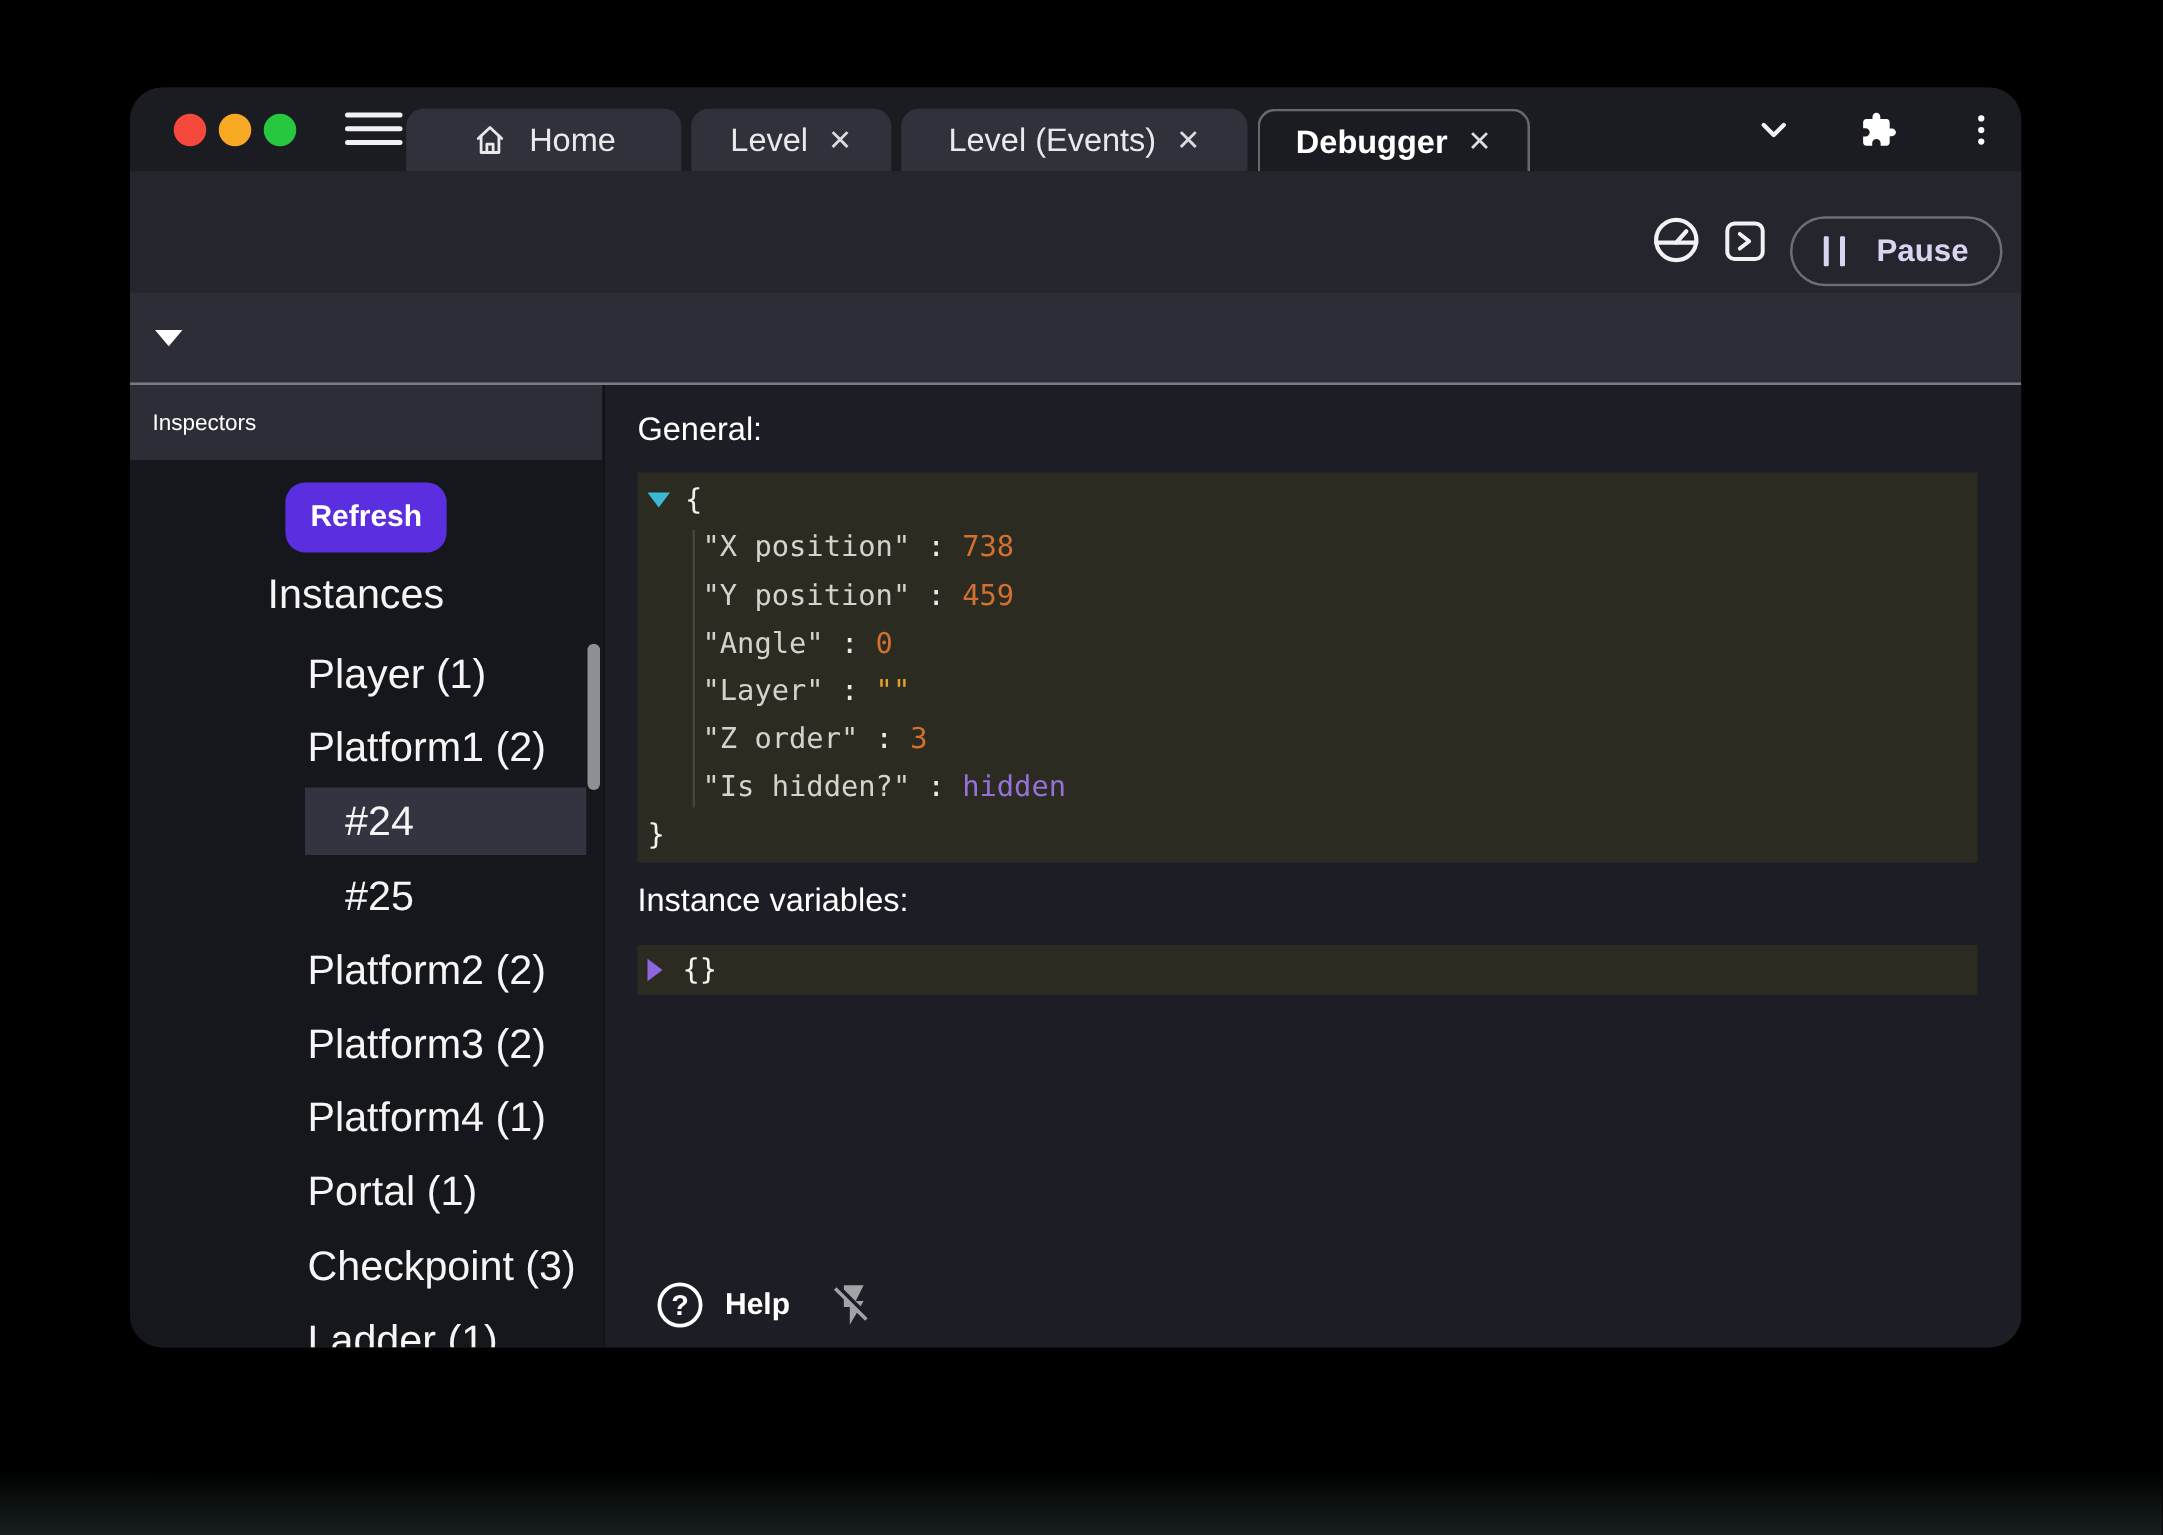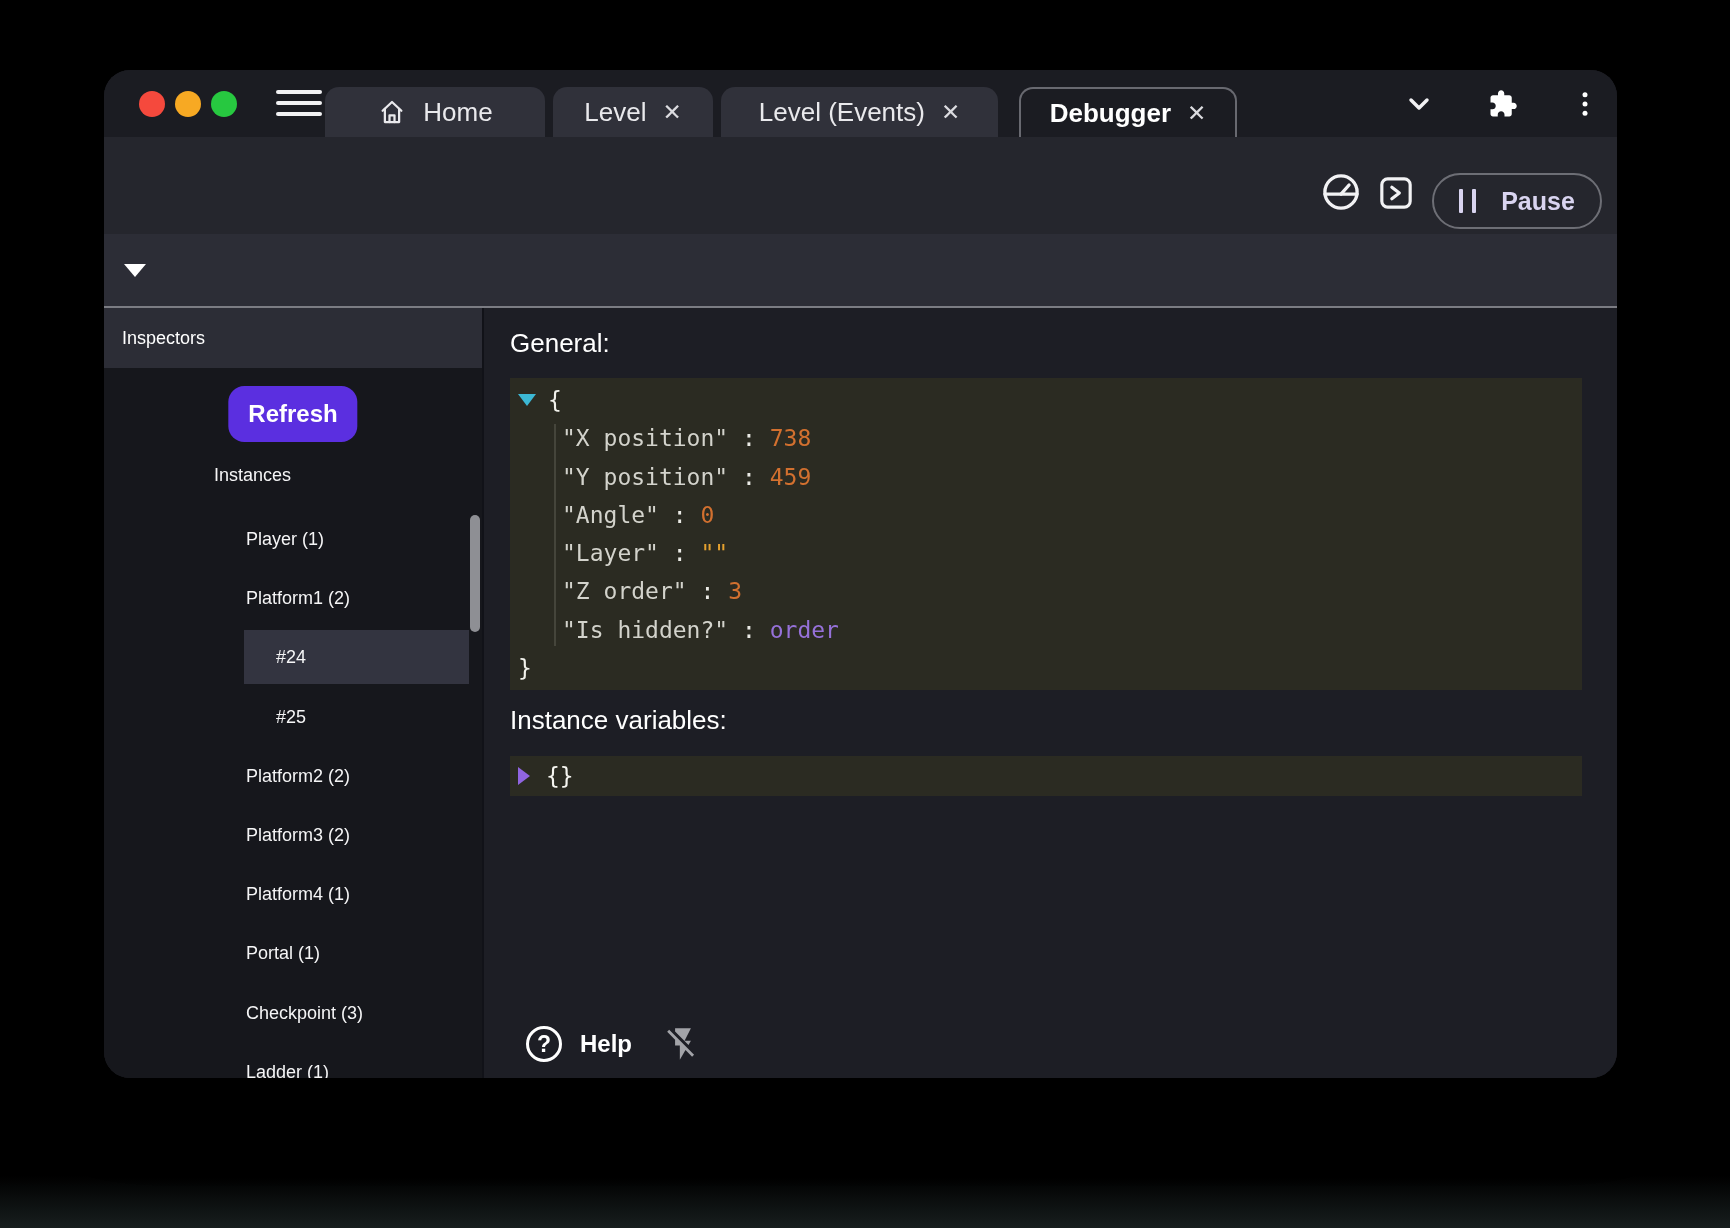--- a/index.html
+++ b/index.html
@@ -16,21 +16,21 @@
   .light.red{left:35px;background:var(--traffic-red,#f5493d);}
   .light.yellow{left:71px;background:var(--traffic-yellow,#f7a923);}
   .light.green{left:107px;background:var(--traffic-green,#27c840);}
   .hamburger{position:absolute;left:172px;top:20px;width:46px;height:27px;cursor:pointer;}
   .hamburger i{position:absolute;left:0;width:46px;height:4px;border-radius:2px;background:#f1f1f3;}
   .hamburger i:nth-child(1){top:0}.hamburger i:nth-child(2){top:11px}.hamburger i:nth-child(3){top:22px}
   .tabs{position:absolute;left:221px;bottom:0;display:flex;gap:8px;align-items:flex-end;}
   .tab{height:50px;border-radius:14px 14px 0 0;background:#30313a;color:#e9e9ec;
     display:flex;align-items:center;justify-content:center;gap:16px;font-size:26px;
     box-sizing:border-box;cursor:pointer;}
-  .tab.active{background:#1b1c22;border:2px solid #686970;border-bottom:none;color:#fff;font-weight:600;margin-left:13px;}
+  .tab.active{background:#1b1c22;border:2px solid #686970;border-bottom:none;color:#fff;font-weight:600;}
   .tab .close{font-size:23px;color:#dcdce0;font-weight:400;line-height:1;}
   .tb-icon{position:absolute;top:18px;cursor:pointer;}
   .tb-icon.chevron{left:1299px;}
   .tb-icon.puzzle{left:1384px;top:19px;}
   .tb-icon.kebab{left:1466px;top:19px;}
   
   .toolbar{position:relative;height:97px;background:#25262d;}
   .tool-icon{position:absolute;cursor:pointer;}
   .tool-icon.gauge{left:1216px;top:34px;}
   .tool-icon.console{left:1272px;top:36px;}
@@ -50,21 +50,21 @@
   .sidebar{width:378px;display:flex;flex-direction:column;}
   .sb-header{height:60px;background:#2c2d36;color:#fff;font-size:18px;display:flex;
     align-items:center;padding-left:18px;}
   .sb-body{flex:1;background:#16171c;position:relative;overflow:hidden;}
   .refresh-btn{position:absolute;left:50%;transform:translateX(-50%);top:18px;height:56px;
     padding:0 20px;background:var(--accent,#5b2fe0);border:none;border-radius:16px;color:#fff;
     font-size:24px;font-weight:700;font-family:inherit;cursor:pointer;}
   .tree-row{position:absolute;left:0;width:368px;height:54px;cursor:pointer;}
   .tree-row.selected{background:transparent;}
   .tree-row.selected::before{content:"";position:absolute;left:140px;width:225px;top:0;bottom:0;background:#333440;}
-  .tree-row span{position:absolute;top:50%;transform:translateY(-50%);color:#f5f5f6;font-size:18px;font-weight:500;white-space:nowrap;}
+  .tree-row span{position:absolute;top:50%;transform:translateY(-50%);color:#f5f5f6;font-size:33px;font-weight:500;white-space:nowrap;}
   .scroll-thumb{position:absolute;left:366px;width:10px;top:147px;height:117px;border-radius:5px;
     background:#8e8f94;cursor:grab;}
   
   .inspector{flex:1;background:#1d1e25;border-left:2px solid #111218;position:relative;}
   .ins-label{position:absolute;left:26px;color:#fff;font-size:26px;}
   .ins-label.general{top:20px;}
   .ins-label.vars{top:397px;}
   .mono{font-family:"DejaVu Sans Mono",monospace;}
   .json-block{position:absolute;left:26px;top:70px;width:1072px;height:312px;background:#2b2b22;
     box-sizing:border-box;padding:3px 0;}
@@ -230,21 +230,21 @@
           <div class="jline openl">
             <span class="tri-down"></span>
             <span class="brace">{</span>
           </div>
           <div id="json-entries">
               <div class="jline entry"><span class="jkey">"X position"</span><span class="jsep"> : </span><span class="jval number">738</span></div>
               <div class="jline entry"><span class="jkey">"Y position"</span><span class="jsep"> : </span><span class="jval number">459</span></div>
               <div class="jline entry"><span class="jkey">"Angle"</span><span class="jsep"> : </span><span class="jval number">0</span></div>
               <div class="jline entry"><span class="jkey">"Layer"</span><span class="jsep"> : </span><span class="jval string">""</span></div>
               <div class="jline entry"><span class="jkey">"Z order"</span><span class="jsep"> : </span><span class="jval number">3</span></div>
-              <div class="jline entry"><span class="jkey">"Is hidden?"</span><span class="jsep"> : </span><span class="jval boolean">order</span></div>
+              <div class="jline entry"><span class="jkey">"Is hidden?"</span><span class="jsep"> : </span><span class="jval boolean">hidden</span></div>
             </div>
           <div class="jline closel">
             <span class="brace">}</span>
           </div>
         </div>
 
         <div class="ins-label vars">Instance variables:</div>
         <div class="json-strip mono">
           <span class="tri-right"></span>
           <span>{}</span>

